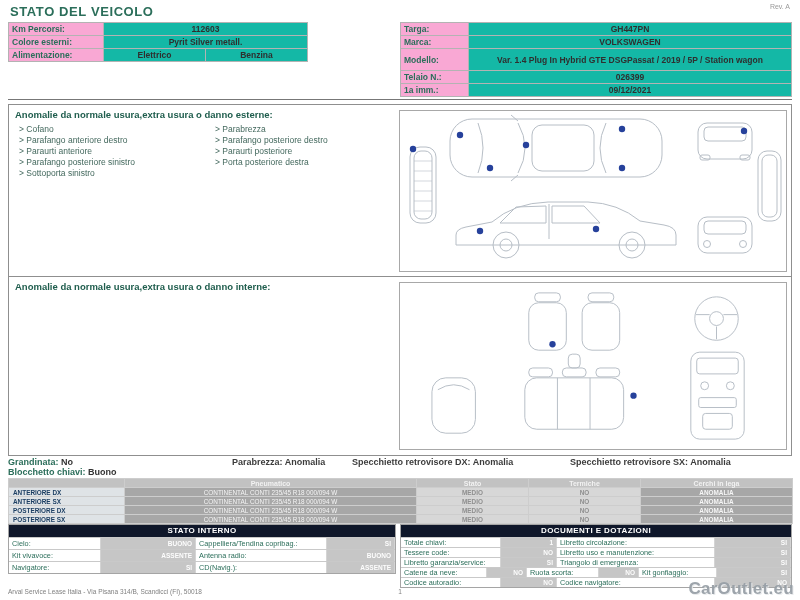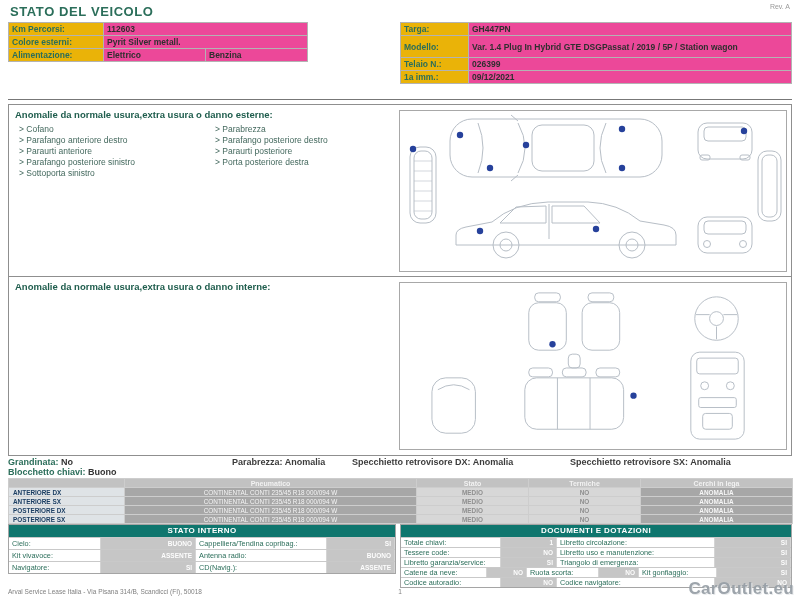--- a/index.html
+++ b/index.html
@@ -5,22 +5,22 @@
   * { margin:0; padding:0; box-sizing:border-box; }
   html,body { width:800px; height:600px; }
   body { background:#fff; font-family:"Liberation Sans", sans-serif; color:#333; position:relative; overflow:hidden; }
   .page { position:absolute; inset:0; }
 
   .title { position:absolute; left:10px; top:4px; font-size:13px; font-weight:bold; color:#2b6e5a; letter-spacing:.6px; }
   .rev { position:absolute; right:10px; top:3px; font-size:7px; color:#999; }
 
   table.info { border-collapse:collapse; table-layout:fixed; position:absolute; }
   table.info td { border:1px solid #b3b3b3; font-size:8.5px; padding:1px 3px; height:13px; vertical-align:middle; }
-  table.info td.lbl { background:#eab308; color:#2b6e5a; font-weight:bold; }
-  table.info td.val { color:#2f2f2f; font-weight:bold; background:#ec4899; }
+  table.info td.lbl { background:#f9a8d4; color:#2b6e5a; font-weight:bold; }
+  table.info td.val { color:#2f2f2f; font-weight:bold; background:#14b8a6;text-align:center; }
   .info-left { left:8px; top:22px; width:300px; }
   .info-right { left:400px; top:22px; width:392px;padding-left:25px; }
 
   .hr1 { position:absolute; left:8px; width:784px; top:99px; border-top:1px solid #777; }
 
   .main-box { position:absolute; left:8px; top:104px; width:784px; height:352px; border:1px solid #8f8f8f; }
   .sect { position:absolute; left:0; width:782px; }
   .sect-ext { top:0; height:172px; border-bottom:1px solid #8f8f8f; }
   .sect-int { top:172px; height:178px; }
   .anomaly-title { position:absolute; left:6px; top:4px; font-size:9.5px; font-weight:bold; color:#205e4e; }
@@ -44,21 +44,21 @@
   table.tires td { border:1px solid #cdcdcd; font-size:6.4px; height:9px; text-align:center; padding:0 2px; vertical-align:middle; }
   table.tires tr.th td { background:#c2c2c2; color:#f2f2f2; font-weight:bold; font-size:7px; }
   table.tires td.pos { background:#dfe3e6; color:#1d3f63; font-weight:bold; text-align:left; padding-left:4px; }
   table.tires td.tname { background:#a7a7a7; color:#f4f4f4; }
   table.tires td.mid { background:#d7d7d7; color:#8f8f8f; font-weight:bold; }
   table.tires td.anom { background:#a7a7a7; color:#f6f6f6; font-weight:bold; }
 
   .bt { position:absolute; top:524px; border:1px solid #a5a5a5; }
   .bt-left { left:8px; width:388px; }
   .bt-right { left:400px; width:392px; }
-  .bt-head { height:12px; background:#0f766e; color:#fff; font-size:8px; font-weight:bold; text-align:center; line-height:12px; letter-spacing:.4px; }
+  .bt-head { height:12px; background:#0f172a; color:#fff; font-size:8px; font-weight:bold; text-align:center; line-height:12px; letter-spacing:.4px; }
   .brow { display:flex; border-top:1px solid #c9c9c9; height:12px; }
   .bt-right .brow { height:10px; }
   .bl { font-size:7.3px; color:#2b6e5a; padding-left:3px; display:flex; align-items:center; border-right:1px solid #d4d4d4; white-space:nowrap; overflow:hidden; }
   .bv { font-size:6.5px; color:#fdfdfd; background:#c6c6c6; font-weight:bold; display:flex; align-items:center; justify-content:flex-end; padding-right:3px; border-right:1px solid #d4d4d4; }
 
   .footer-left { position:absolute; left:8px; top:588px; font-size:6.5px; color:#808080; }
   .footer-page { position:absolute; left:0; right:0; top:588px; text-align:center; font-size:6.5px; color:#808080; }
   .watermark { position:absolute; right:6px; bottom:1px; font-size:17px; font-weight:bold; color:#98a0a7; letter-spacing:.3px; text-shadow:1px 1px 0 #e8eaec; opacity:.95; }
 </style>
 </head>
@@ -85,20 +85,24 @@
       <td class="val">Benzina</td>
     </tr>
   </tbody>
     </table>
 
   <table class="info info-right">
     <tbody>
         <tr>
       <td class="lbl" style="width:68px">Targa:</td>
       <td class="val">GH447PN</td>
+    </tr>
+    <tr>
+      <td class="lbl">Marca:</td>
+      <td class="val">VOLKSWAGEN</td>
     </tr>
     <tr>
       <td class="lbl">Modello:</td>
       <td class="val" style="height:22px">Var. 1.4 Plug In Hybrid GTE DSGPassat / 2019 / 5P / Station wagon</td>
     </tr>
     <tr>
       <td class="lbl">Telaio N.:</td>
       <td class="val">026399</td>
     </tr>
     <tr>

